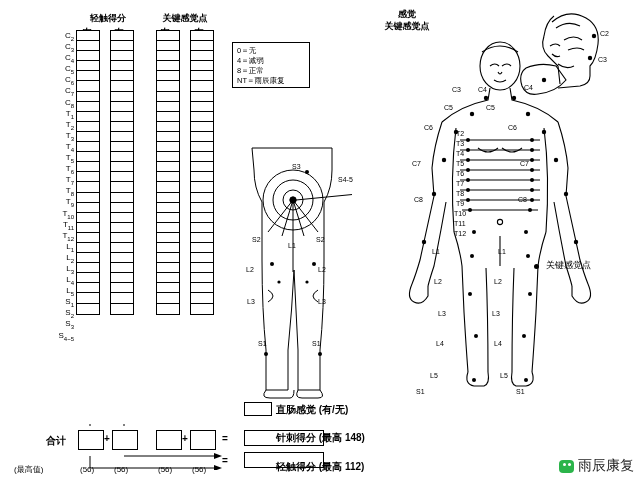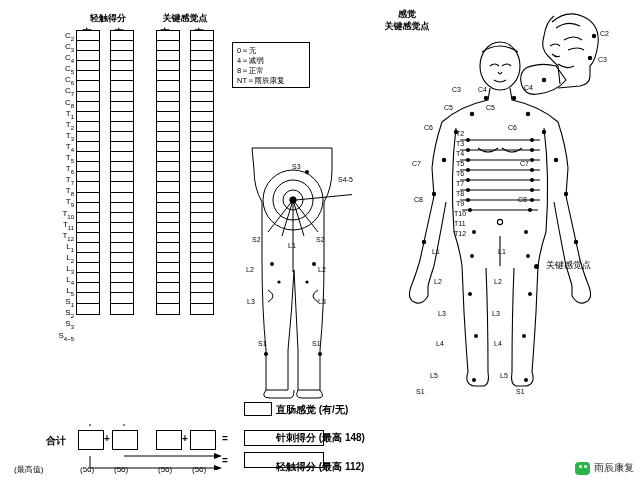--- a/index.html
+++ b/index.html
@@ -41,21 +41,21 @@
   .bandbox{position:absolute;width:78px;height:14px;border:1px solid #000;background:#fff;}
 
   
   svg{display:block;}
   .fig{position:absolute;}
 
   
   .wx{position:absolute;right:6px;bottom:6px;display:flex;align-items:center;gap:4px;}
   .wxic{width:15px;height:13px;border-radius:4px;background:#2bb44a;position:relative;}
   .wxic:after{content:"";position:absolute;left:4px;top:3px;width:3px;height:3px;border-radius:50%;background:#fff;box-shadow:5px 0 0 #fff;}
-  .wxtxt{font-size:10px;color:#222;}
+  .wxtxt{font-size:14px;color:#222;}
 </style>
 </head>
 <body>
 
 <div class="page">
 
   <div class="colhdr" style="left:78px;top:12px;width:60px;text-align:center;">轻触得分</div>
   <div class="colhdr" style="left:155px;top:12px;width:60px;">关键感觉点</div>
   <div class="colhdr" style="left:372px;top:8px;width:70px;">感觉</div>
   <div class="colhdr" style="left:362px;top:20px;width:90px;">关键感觉点</div>

